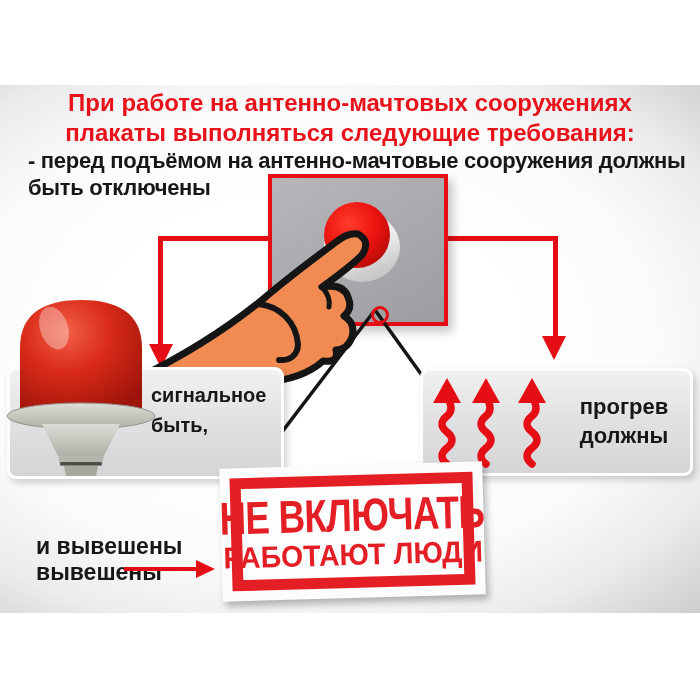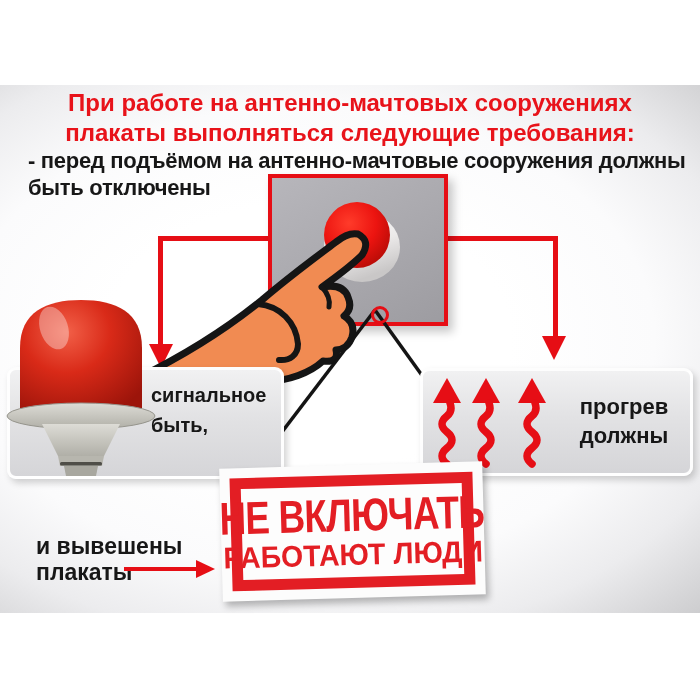--- a/index.html
+++ b/index.html
@@ -165,21 +165,21 @@
         </g>
       </svg>
       <div class="info-text" style="left:145px;top:21px;width:112px;text-align:center;line-height:29px;font-size:22px;">
         <div>прогрев</div>
         <div>должны</div>
       </div>
     </div>
 
     <div class="bottom-label">
       <div>и вывешены</div>
-      <div>плакаты</div>
+      <div>вывешены</div>
     </div>
     <div class="r-arrow-line"></div>
     <div class="r-arrow-head"></div>
 
     <div class="sign">
       <div class="sign-frame">
         <div class="sign-l1">НЕ ВКЛЮЧАТЬ</div>
         <div class="sign-l2">РАБОТАЮТ ЛЮДИ</div>
       </div>
     </div>

